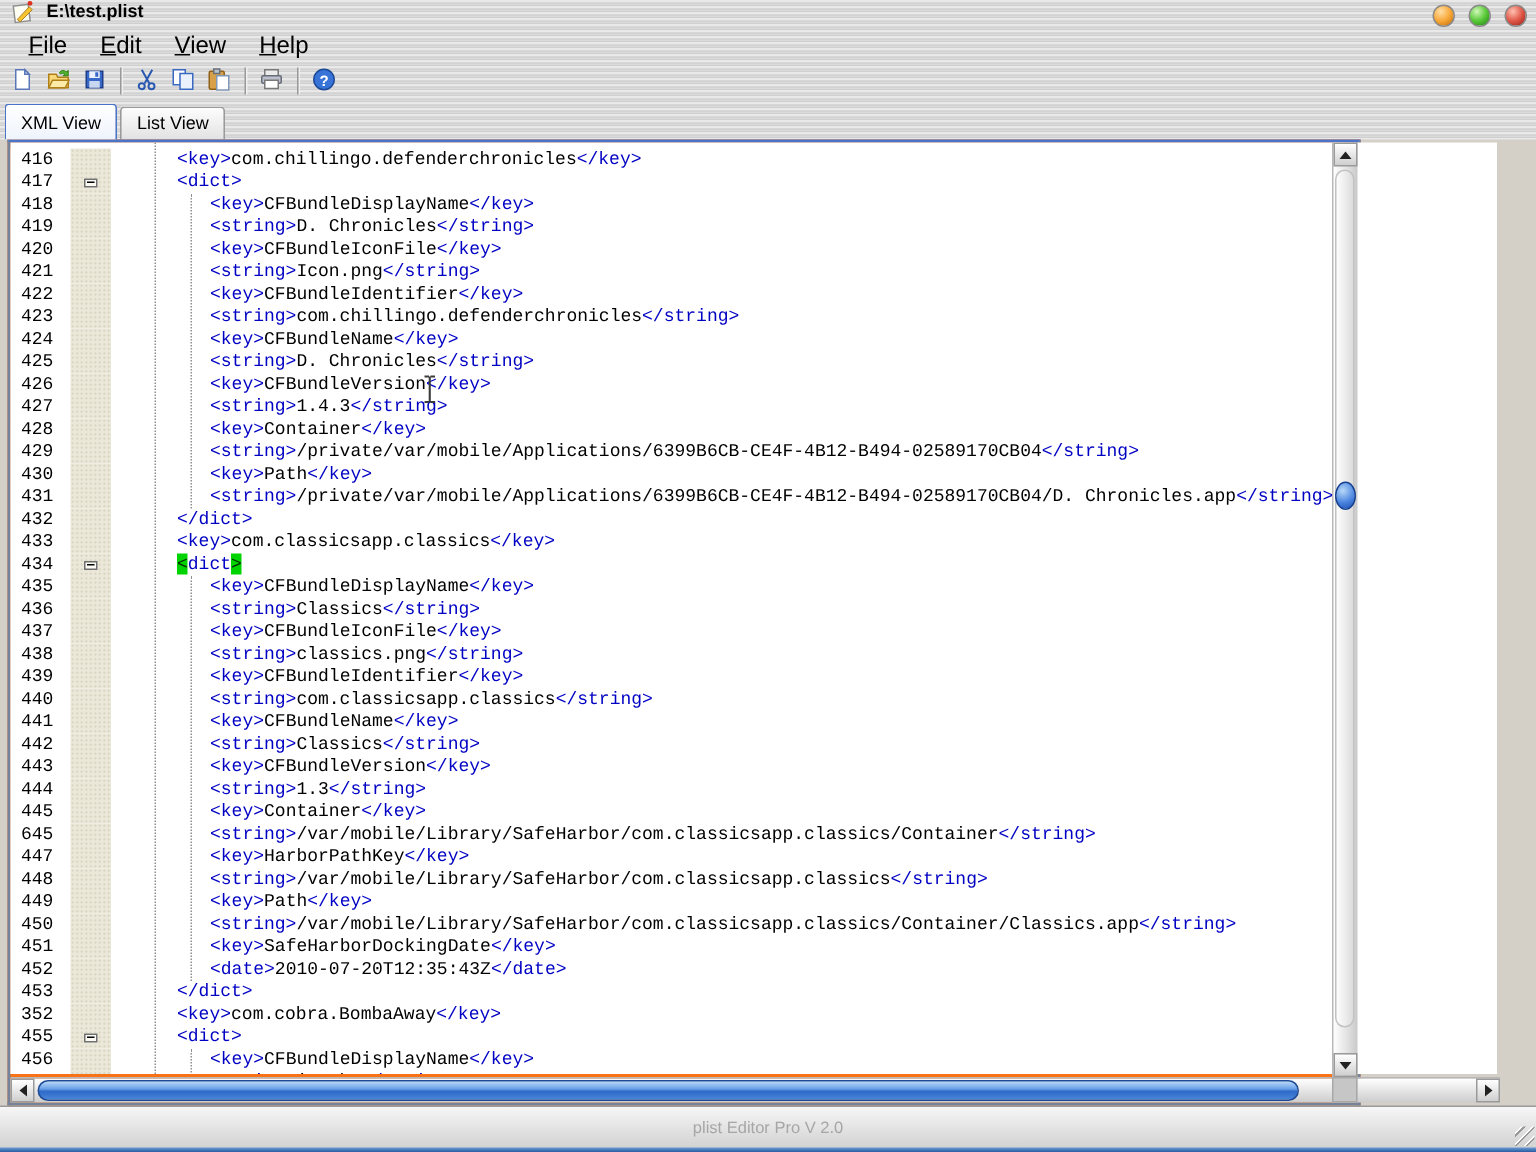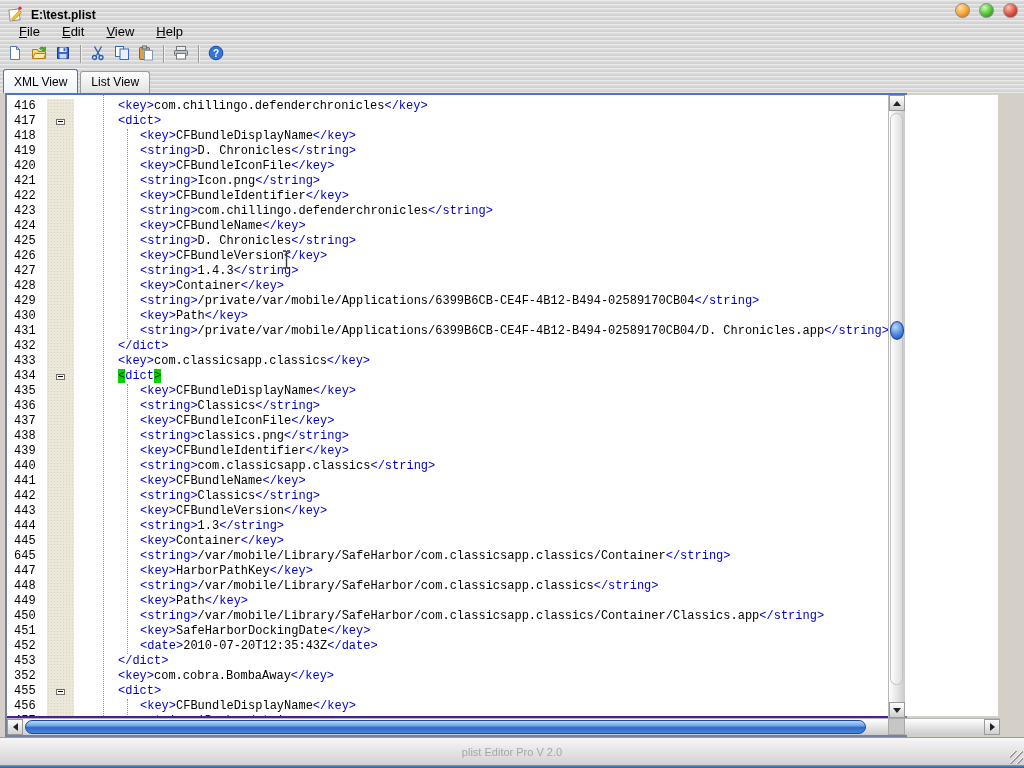--- a/index.html
+++ b/index.html
@@ -5,44 +5,44 @@
   * { margin:0; padding:0; box-sizing:border-box; }
   html,body { width:1024px; height:768px; overflow:hidden; background:#d4d0c8;
               font-family:"Liberation Sans", sans-serif; }
   .window { position:relative; width:1024px; height:768px; background:#d4d0c8;
             outline:1px solid #808080; }
 
   
   .chrome { position:absolute; left:0; top:0; width:1024px; height:93px;
     background:repeating-linear-gradient(180deg,#e9e9e9 0px,#e9e9e9 1px,#cfcfcf 2px,#dadada 3px,#c9c9c9 4px); }
 
-  .titlebar { position:absolute; left:0; top:0; width:100%; height:22px; display:flex; align-items:flex-end; }
+  .titlebar { position:absolute; left:0; top:0; width:100%; height:22px; display:flex; align-items:flex-start; }
   .title-icon { width:16px; height:16px; margin-left:7px; }
   .title-text { margin-left:8px; font-size:12px; font-weight:bold; color:#000; }
   .winbtns { position:absolute; right:6px; top:3px; display:flex; gap:9px; }
   .wbtn { width:15px; height:15px; border-radius:50%; border:1px solid #8a8a8a; }
   .wbtn.min { background:radial-gradient(circle at 35% 28%, #ffe0a8, #f8a838 50%, #c06808); }
   .wbtn.max { background:radial-gradient(circle at 35% 28%, #d0f8b8, #58c838 50%, #1e7e14); }
   .wbtn.cls { background:radial-gradient(circle at 35% 28%, #ffc0b0, #e05848 50%, #961c14); }
 
   .menubar { position:absolute; left:0; top:22px; width:100%; height:18px; display:flex; align-items:center; padding-left:8px; }
-  .menu-item { font-size:13px; color:#000; padding:1px 11px; cursor:default; }
+  .menu-item { font-size:16px; color:#000; padding:1px 11px; cursor:default; }
 
   .toolbar { position:absolute; left:0; top:40px; width:100%; height:28px; display:flex; align-items:center; padding-left:3px; }
   .tbtn { width:24px; height:24px; display:flex; align-items:center; justify-content:center; background:transparent; border:none; }
   .tsep { width:1px; height:18px; background:#9a9a9a; margin:0 5px; box-shadow:1px 0 0 #f0f0f0; }
 
   .tabstrip { position:absolute; left:0; top:68px; width:100%; height:25px; display:flex; align-items:flex-end; padding-left:3px; }
   .tab { font-size:12px; color:#000; padding:3px 10px 4px 10px; border:1px solid #9a9a9a; border-bottom:none;
          border-radius:3px 3px 0 0; background:linear-gradient(#fdfdfd,#e2e2e2); margin-right:2px; position:relative; }
   .tab.active { background:linear-gradient(#ffffff,#eef3fc); border:1px solid #4a74c8; border-bottom:none;
                 padding-top:5px; z-index:3; }
 
   
-  .panel { position:absolute; left:5px; top:93px; width:902px; height:644px; background:#4c1d95;
+  .panel { position:absolute; left:5px; top:93px; width:902px; height:644px; background:#f97316;
            border:2px solid #76829a; border-top:2px solid #4a74c8; }
   .editor { position:absolute; left:0; top:0; width:991px; height:621px; overflow:hidden; background:#fff;
             font-family:"Liberation Mono","DejaVu Sans Mono",monospace; font-size:12px; line-height:15px; }
   .code-lines { position:relative; width:100%; height:100%; padding-top:4px; }
   .row { display:flex; height:15px; white-space:pre; }
   .ln  { width:40px; padding-left:7px; color:#000; background:#fff; flex:none; }
   .fold{ width:27px; flex:none; background:#ebe8d9;
          background-image:radial-gradient(#d9d5c2 0.7px, transparent 0.8px); background-size:3px 3px;
          display:flex; align-items:center; justify-content:center; }
   .foldbox { width:9px; height:6px; border:1px solid #6f6f6f; background:#fbfaf3; position:relative; }

